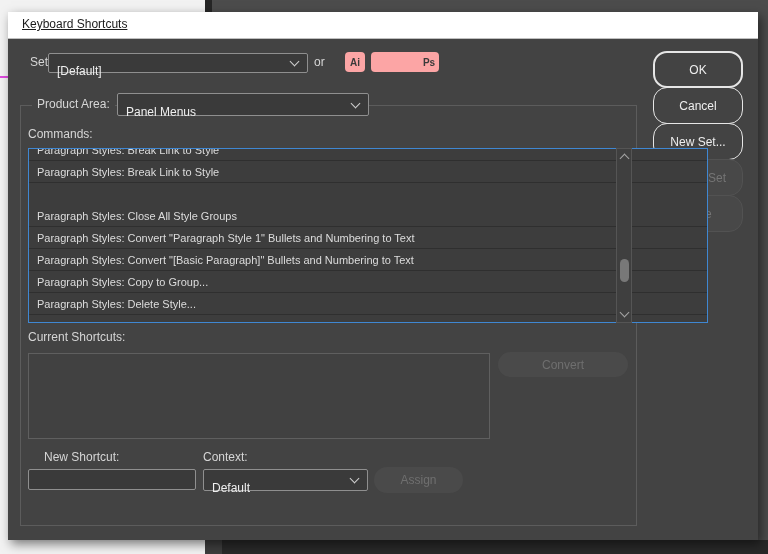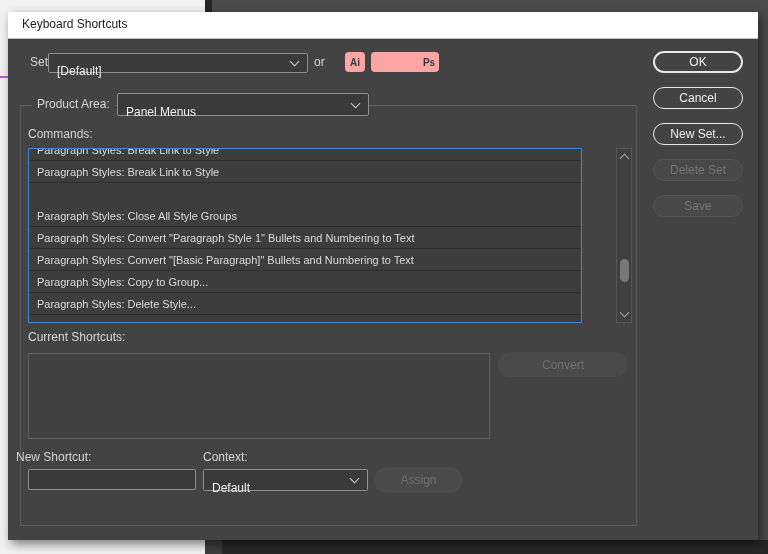--- a/index.html
+++ b/index.html
@@ -9,42 +9,42 @@
   .bg-white-left{position:absolute;left:0;top:0;width:205px;height:554px;background:#f2f2f2;}
   .bg-divider{position:absolute;left:205px;top:0;width:7px;height:554px;background:#262626;}
   .bg-right{position:absolute;left:212px;top:0;width:556px;height:554px;background:#4c4c4c;}
   .bg-bottom-dark{position:absolute;left:222px;top:540px;width:546px;height:14px;background:#282828;}
   .bg-bottom-block{position:absolute;left:205px;top:540px;width:17px;height:14px;background:#3d3d3d;border-right:1px solid #555;}
   .guide-magenta{position:absolute;left:0;top:76px;width:8px;height:2px;background:#dd4bdd;}
   
   .dialog{position:absolute;left:8px;top:12px;width:750px;height:528px;background:#434343;
     box-shadow:3px 4px 10px rgba(0,0,0,.5);}
   .titlebar{position:absolute;left:0;top:0;width:750px;height:26px;background:#ffffff;border-bottom:1px solid #bfbfbf;}
-  .titlebar .t{position:absolute;left:14px;top:5px;font-size:12px;color:#1a1a1a;}
+  .titlebar .t{position:absolute;left:14px;top:5px;font-size:12px;color:#1a1a1a;text-decoration:underline;}
   .lbl{position:absolute;font-size:12px;color:#d6d6d6;white-space:nowrap;}
   
   .dd{position:absolute;background:#3a3a3a;border:1px solid #8f8f8f;border-radius:2px;box-sizing:border-box;
     color:#efefef;font-size:12px;display:flex;align-items:center;padding:15px 22px 0 8px;cursor:default;}
   .dd .chev{position:absolute;right:9px;top:50%;margin-top:-5px;width:6px;height:6px;
     border-right:1.5px solid #cfcfcf;border-bottom:1.5px solid #cfcfcf;transform:rotate(45deg);}
   
-  .pill{position:absolute;width:90px;height:22px;border-radius:14px;box-sizing:border-box;
+  .pill{position:absolute;width:90px;height:37px;border-radius:14px;box-sizing:border-box;
     display:flex;align-items:center;justify-content:center;font-size:12px;background:transparent;}
   .pill.on{border:1.5px solid #e6e6e6;color:#eeeeee;cursor:pointer;}
   .pill.primary{border-width:2px;}
   .pill.off{border:1px solid #525252;background:#484848;color:#757575;}
   .pill.off-flat{border:none;background:#4a4a4a;color:#6f6f6f;}
   
   .badge{position:absolute;width:20px;height:20px;border-radius:4px;background:#fca5a5;color:#3a3a3a;
     font-size:10px;font-weight:bold;display:flex;align-items:center;justify-content:center;cursor:pointer;}
   
   .groupbox{position:absolute;left:12px;top:93px;width:617px;height:421px;border:1px solid #5c5c5c;box-sizing:border-box;}
   .onborder{background:#434343;padding:0 5px;}
   
-  .cmd-list{position:absolute;left:20px;top:136px;width:554px;height:175px;background:#3d3d3d;
+  .cmd-list{position:absolute;left:20px;top:136px;width:680px;height:175px;background:#3d3d3d;
     border:1px solid #3f87d2;box-sizing:border-box;overflow:hidden;}
   .cmd-row{position:absolute;left:0;width:100%;height:22px;line-height:22px;padding-left:8px;box-sizing:border-box;
     font-size:11px;color:#dcdcdc;border-bottom:1px solid #2f2f2f;white-space:nowrap;cursor:default;}
   .cmd-row.selected{background:#56708c;color:#f0f0f0;}
   
   .sbar{position:absolute;left:608px;top:136px;width:16px;height:175px;background:#3f3f3f;border:1px solid #555;box-sizing:border-box;}
   .sbar .arr{position:absolute;left:4px;width:6px;height:6px;border-right:1.5px solid #a5a5a5;border-bottom:1.5px solid #a5a5a5;}
   .sbar .up{top:6px;transform:rotate(-135deg);}
   .sbar .dn{bottom:6px;transform:rotate(45deg);}
   .sbar .thumb{position:absolute;left:3px;top:110px;width:9px;height:23px;background:#787878;border-radius:5px;cursor:pointer;}
@@ -110,21 +110,21 @@
     <div class="sbar">
       <span class="arr up"></span>
       <span class="arr dn"></span>
       <div class="thumb"></div>
     </div>
 
     <span class="lbl" style="left:20px;top:318px;">Current Shortcuts:</span>
     <div class="shortcut-box"></div>
     <div class="pill off-flat" style="left:490px;top:340px;width:130px;height:25px;">Convert</div>
 
-    <span class="lbl" style="left:8px;top:438px;text-align:right;">New Shortcut:</span>
+    <span class="lbl" style="left:36px;top:438px;text-align:right;">New Shortcut:</span>
     <input class="tinput" type="text" value="" style="">
     <span class="lbl" style="left:195px;top:438px;">Context:</span>
     <div class="dd" style="left:195px;top:457px;width:165px;height:22px;">
       <span>Default</span>
       <span class="chev"></span>
     </div>
     <div class="pill off-flat" style="left:366px;top:455px;width:89px;height:26px;">Assign</div>
   </div>
 </div>
 

